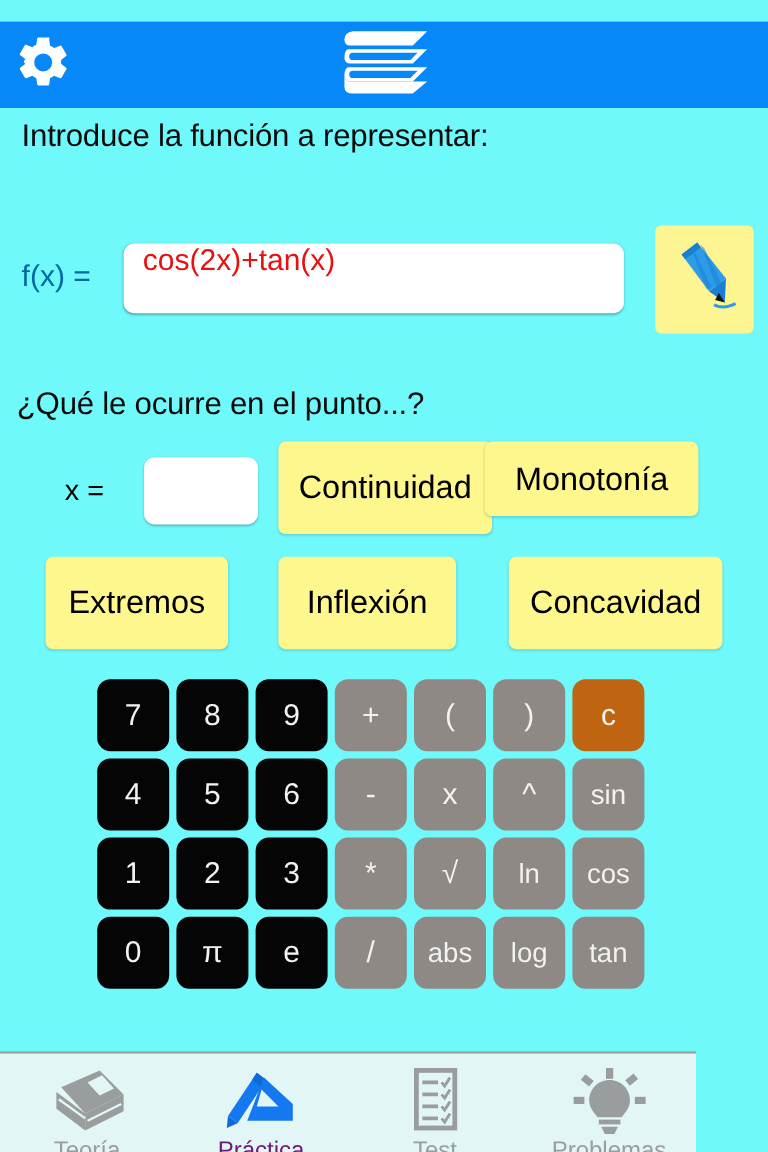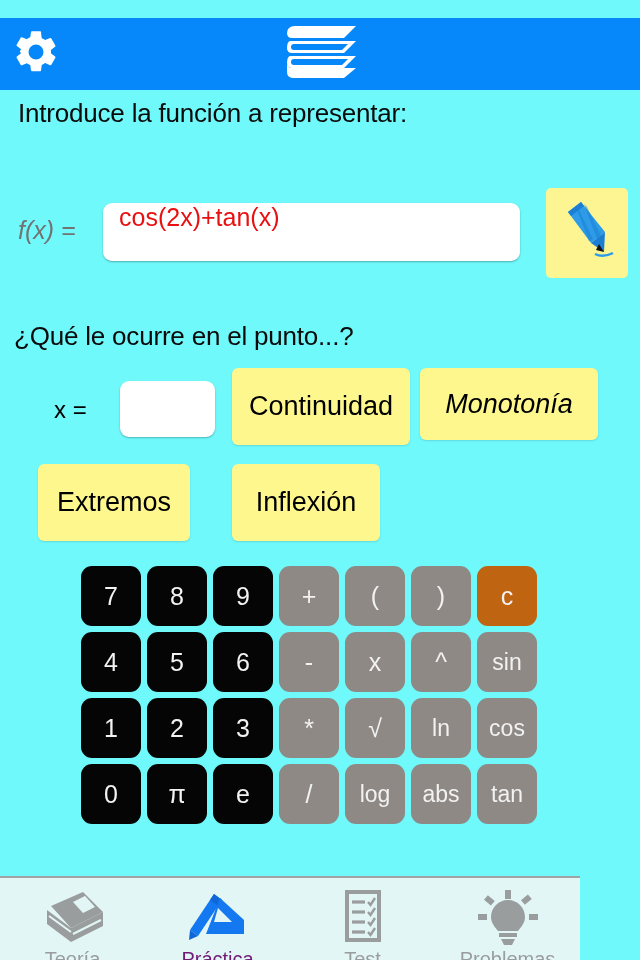--- a/index.html
+++ b/index.html
@@ -41,21 +41,21 @@
     font-size: 26px; color: #0a0a0a; letter-spacing: -0.2px;
   }
   .prompt-point {
     position: absolute; left: 14px; top: 303px;
     font-size: 26px; color: #0a0a0a; letter-spacing: -0.2px;
   }
 
   
   .fx-label {
     position: absolute; left: 18px; top: 198px;
-    font-size: 25px; color: #737373; font-style: italic;
+    font-size: 25px; color: #0369a1;
   }
   .fx-input {
     position: absolute; left: 103px; top: 185px;
     width: 417px; height: 58px;
     background: #fff;
     border-radius: 9px;
     box-shadow: 0 1px 2px rgba(0,0,0,0.30);
     display: flex; align-items: flex-start;
     padding-left: 16px;
   }
@@ -88,21 +88,21 @@
   
   .ybtn {
     position: absolute;
     background: #FDF78E;
     border-radius: 6px;
     display: flex; align-items: center; justify-content: center;
     font-size: 27px; color: #000000;
     box-shadow: 0 1px 2px rgba(0,0,0,0.13);
   }
   .yb-continuidad { left: 232px; top: 350px; width: 178px; height: 77px; }
-  .yb-monotonia   { left: 420px; top: 350px; width: 178px; height: 72px; font-style: italic; }
+  .yb-monotonia   { left: 404px; top: 350px; width: 178px; height: 62px; }
   .yb-extremos    { left: 38px;  top: 446px; width: 152px; height: 77px; }
   .yb-inflexion   { left: 232px; top: 446px; width: 148px; height: 77px; }
   .yb-concavidad  { left: 424px; top: 446px; width: 178px; height: 77px; }
 
   
   .keypad {
     position: absolute; left: 81px; top: 548px;
     display: grid;
     grid-template-columns: repeat(7, 60px);
     grid-template-rows: repeat(4, 60px);
@@ -203,20 +203,21 @@
 
   <div class="x-label">x =</div>
   <div class="x-input">
     <span placeholder=""></span>
   </div>
 
   <div class="ybtn yb-continuidad">Continuidad</div>
   <div class="ybtn yb-monotonia">Monotonía</div>
   <div class="ybtn yb-extremos">Extremos</div>
   <div class="ybtn yb-inflexion">Inflexión</div>
+  <div class="ybtn yb-concavidad">Concavidad</div>
 
   <div class="keypad" id="keypad">
       <div class="key digit">7</div>
       <div class="key digit">8</div>
       <div class="key digit">9</div>
       <div class="key op">+</div>
       <div class="key op">(</div>
       <div class="key op">)</div>
       <div class="key clear">c</div>
       <div class="key digit">4</div>
@@ -230,22 +231,22 @@
       <div class="key digit">2</div>
       <div class="key digit">3</div>
       <div class="key op">*</div>
       <div class="key op">√</div>
       <div class="key op sym">ln</div>
       <div class="key op sym">cos</div>
       <div class="key digit">0</div>
       <div class="key digit">π</div>
       <div class="key digit">e</div>
       <div class="key op">/</div>
+      <div class="key op sym">abs</div>
       <div class="key op sym">log</div>
-      <div class="key op sym">abs</div>
       <div class="key op sym">tan</div>
     </div>
 
   <div class="tabbar">
 
     <div class="tab">
       <div class="tab-icon">
         <svg width="68" height="56" viewBox="0 0 68 56">
           <g fill="#9A9D9E">
             <path d="M12 16 L44 2 L64 22 L32 38 Z"></path>

